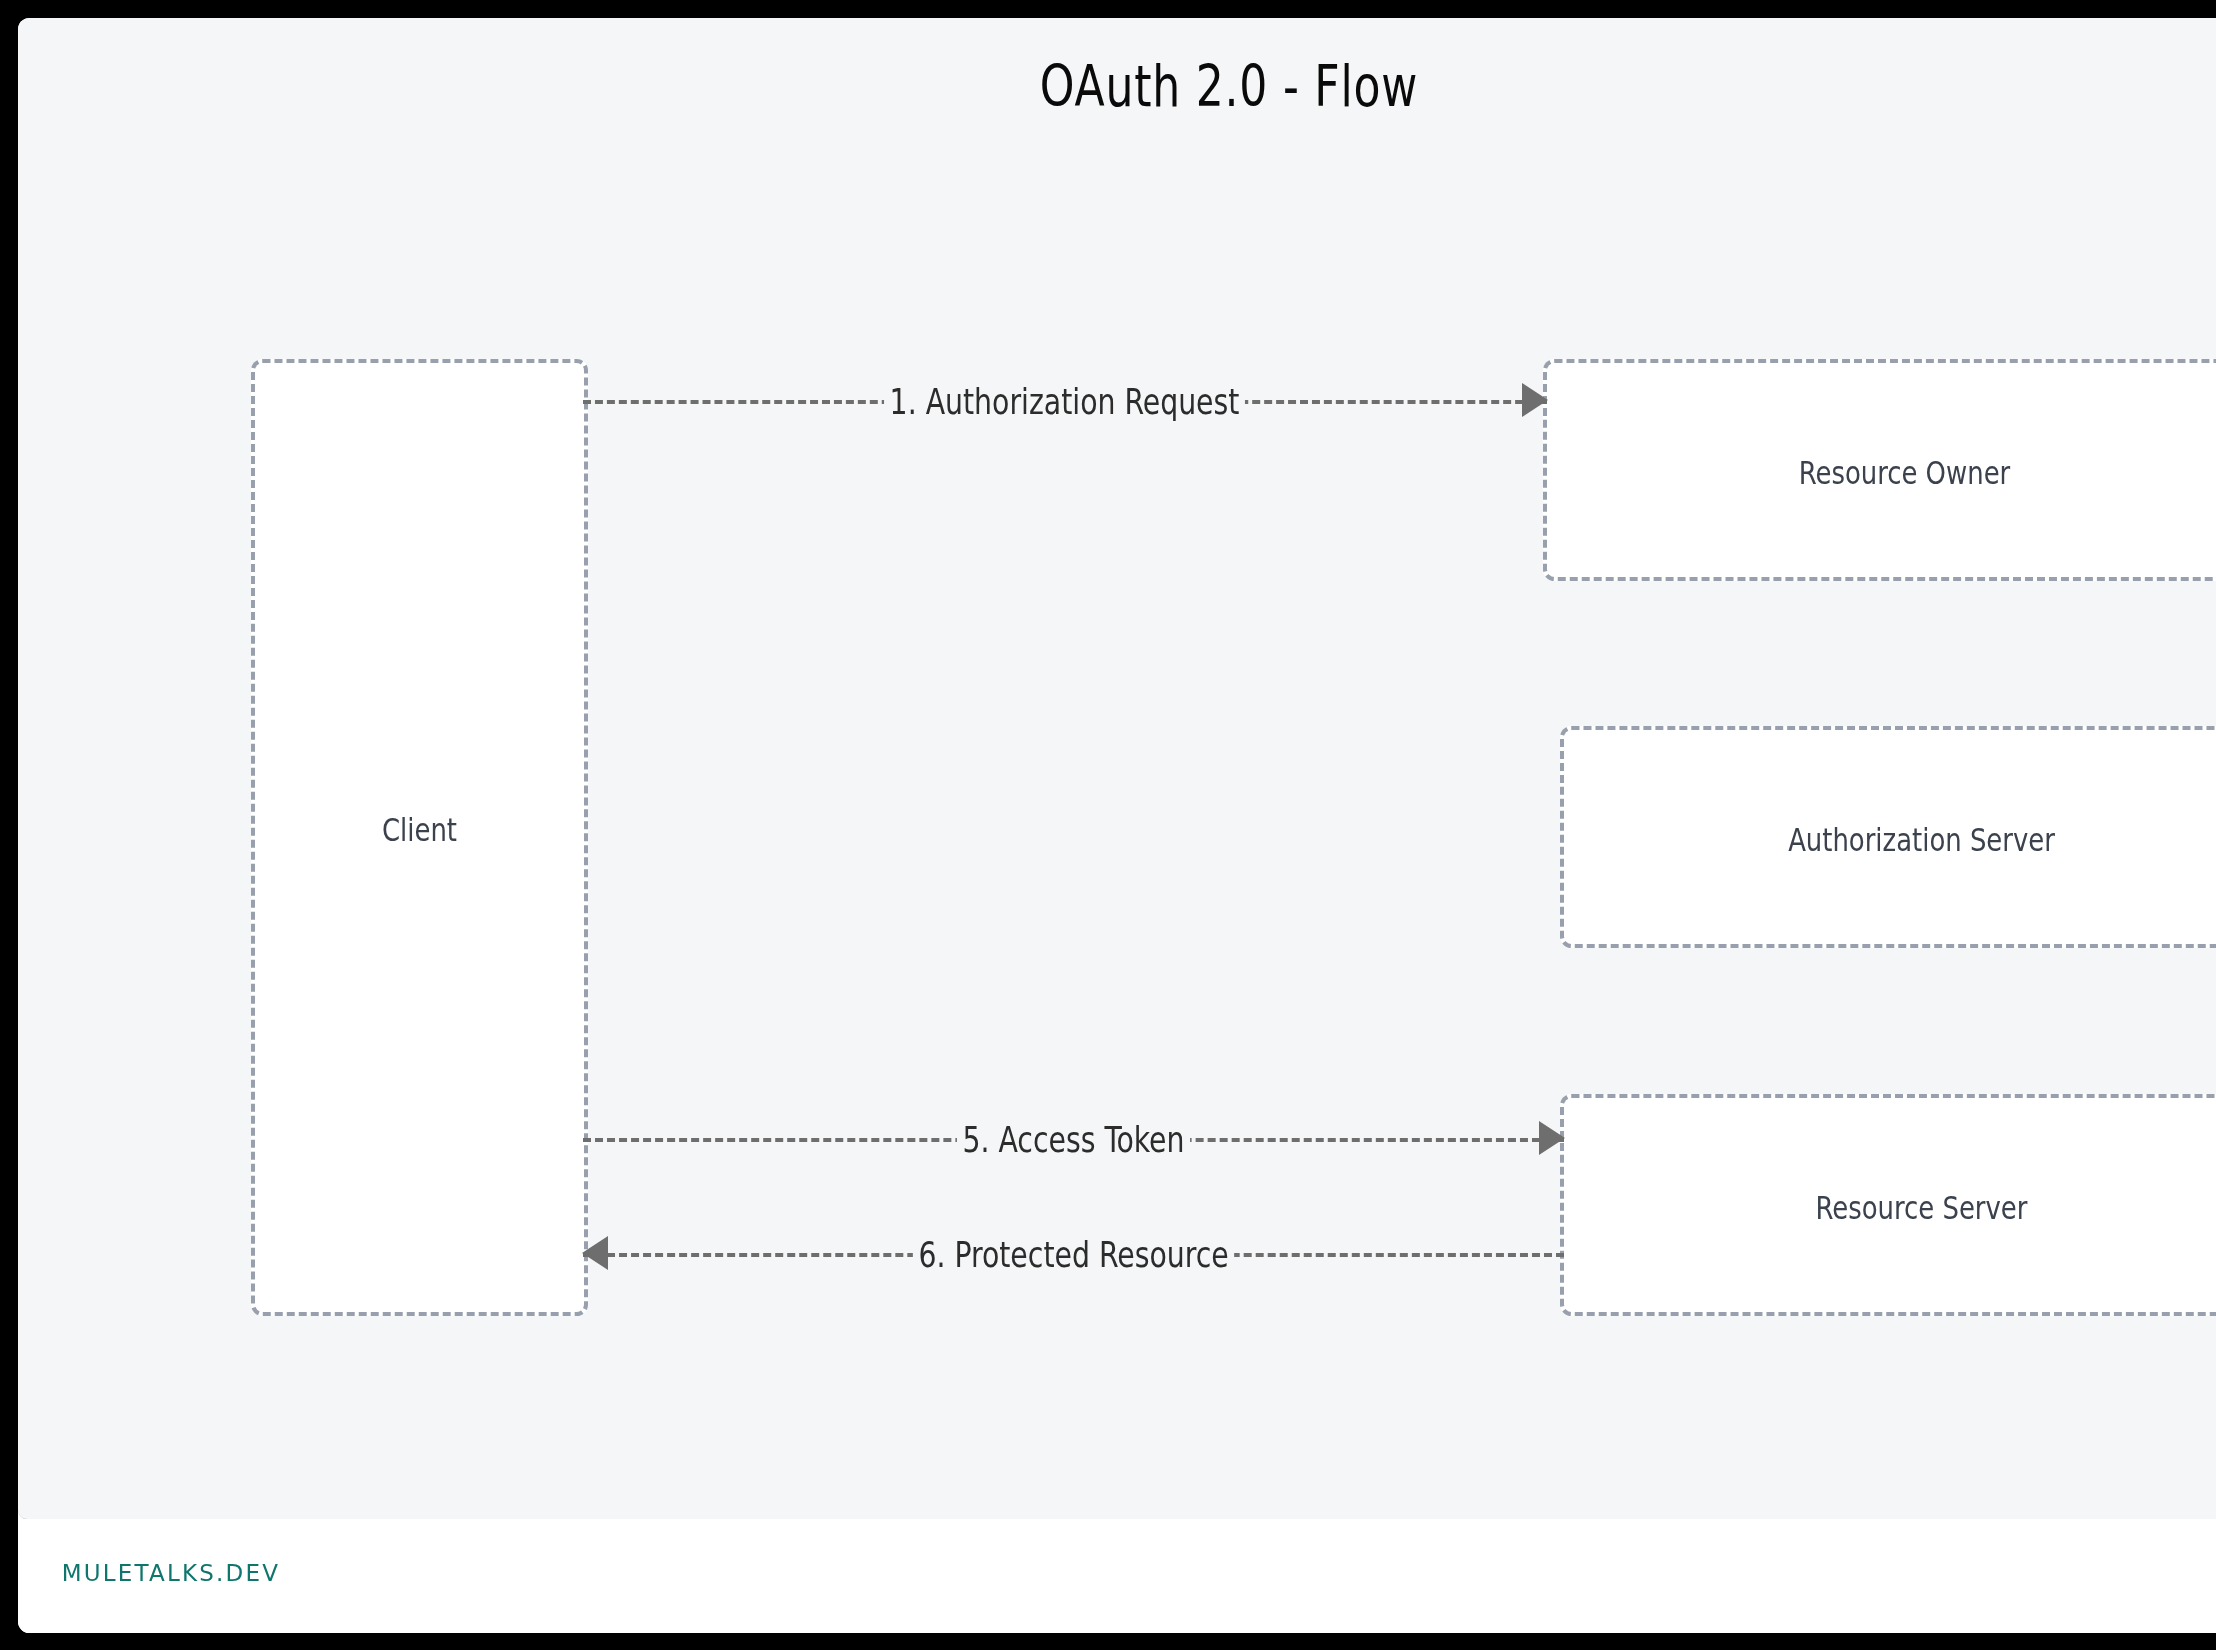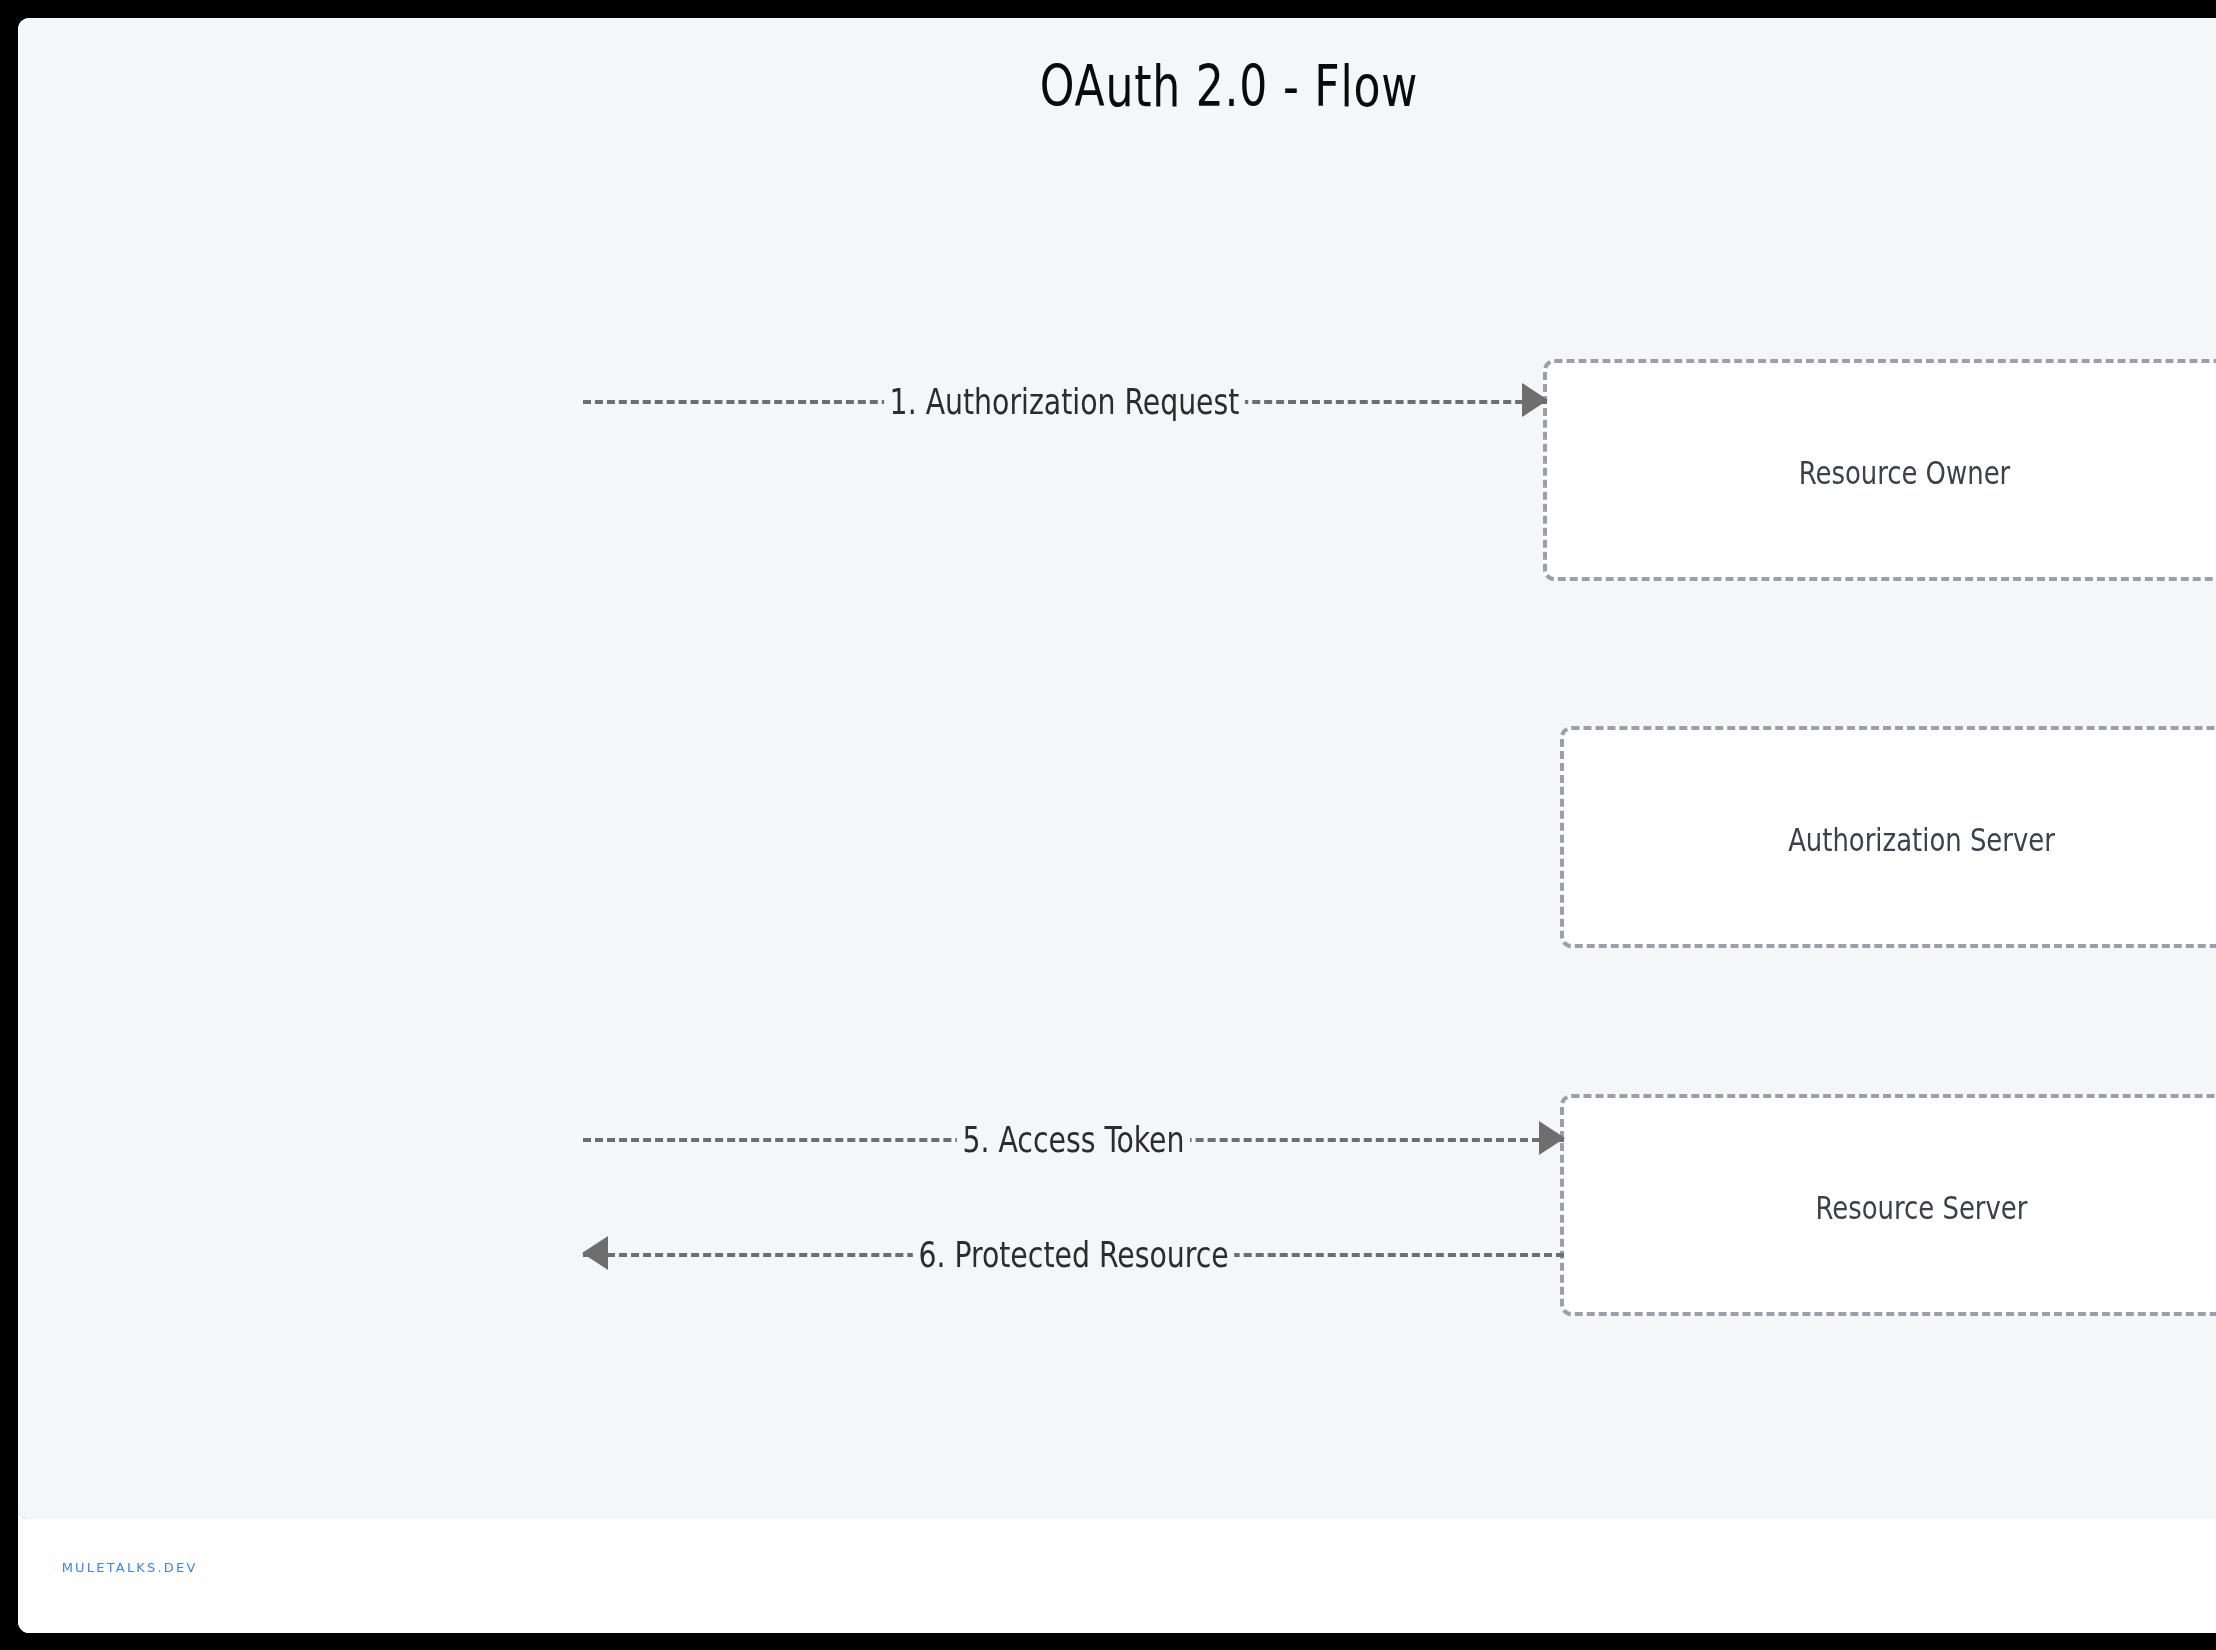--- a/index.html
+++ b/index.html
@@ -166,37 +166,40 @@
     top: 1501px;
     width: 2422px;
     height: 114px;
     background: #ffffff;
   }
   #footer-url {
     position: absolute;
     left: 44px;
     top: 41px;
     font-family: "DejaVu Sans", "Liberation Sans", sans-serif;
-    font-size: 13px;
+    font-size: 23px;
     font-weight: 400;
     letter-spacing: 2.2px;
-    color: #3b82f6;
+    color: #0f766e;
     white-space: nowrap;
   }
 </style>
 </head>
 <body>
 
 <div id="frame">
   <div id="card">
 
     <div id="panel">
 
       <div id="title">OAuth 2.0 - Flow</div>
 
+      <div class="node" id="node-client">
+        <div class="node-label">Client</div>
+      </div>
 
       <div class="node" id="node-owner">
         <div class="node-label">Resource Owner</div>
       </div>
 
       <div class="node" id="node-auth">
         <div class="node-label">Authorization Server</div>
       </div>
 
       <div class="node" id="node-resource">

